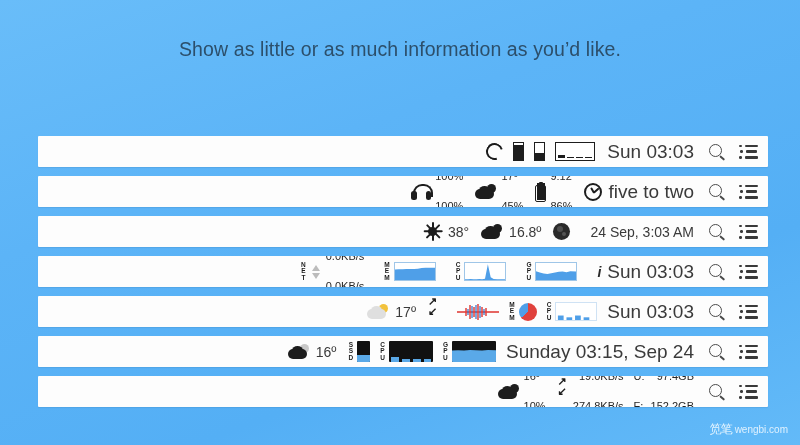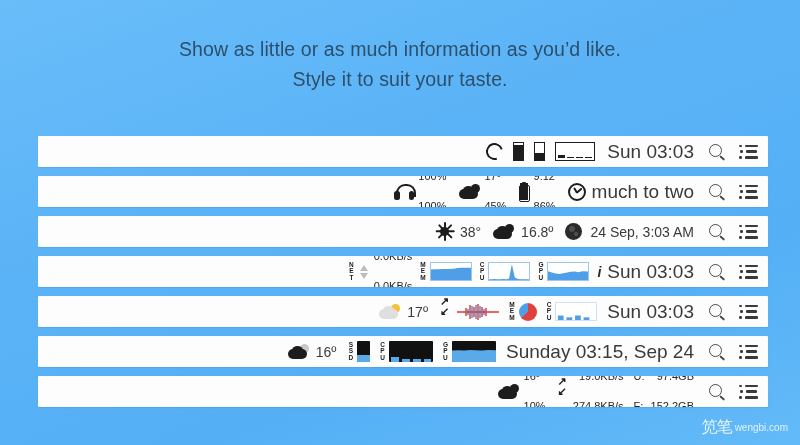--- a/index.html
+++ b/index.html
@@ -37,21 +37,21 @@
     align-items: center;
     justify-content: flex-end;
     padding-right: 10px;
     box-shadow: 0 1px 1px rgba(20,60,100,0.10);
     overflow: hidden;
   }
 
   .seg { display:flex; align-items:center; height:100%; }
   .gap4 { margin-left:4px; }
   .gap6 { margin-left:6px; }
-  .gap8 { margin-left:8px; }
+  .gap8 { margin-left:20px; }
   .gap10 { margin-left:10px; }
   .gap12 { margin-left:12px; }
   .gap14 { margin-left:14px; }
 
   .txt { color:#3a3a3a; font-size:14.5px; white-space:nowrap; }
   .txt.big { font-size:19px; }
   .txt.mid { font-size:14px; }
 
   .stack {
     display:flex; flex-direction:column; justify-content:center;
@@ -185,29 +185,28 @@
   .pie { width:18px; height:18px; border-radius:50%; }
 
   .ital { font-style:italic; font-weight:bold; font-size:14px; color:#2a2a2a; }
 
   .watermark {
     position:absolute; right:12px; bottom:7px;
     display:flex; align-items:center; gap:3px;
     color:#eaf6ff; font-size:10px; opacity:0.92;
   }
   .watermark .logo {
-    font-size:16px; color:#f3fbff; letter-spacing:-1px;margin-left:39px;
+    font-size:12px; color:#f3fbff; letter-spacing:-1px;margin-left:39px;
   }
 </style>
 </head>
 <body>
 
 <div class="headline">
   <span class="l1">Show as little or as much information as you’d like.</span>
-  <span class="l2">Style it to suit your taste.</span>
 </div>
 
 <div class="bars">
 
   <div class="bar">
     <span class="ico ring seg"></span>
 
     <span class="blockbar seg gap10">
       <i style="height:88%"></i>
     </span>
@@ -270,21 +269,21 @@
     </span>
     <span class="stack num gap4">
       <span>9:12</span>
       <span>86%</span>
     </span>
 
     <span class="clock seg gap12">
       <span class="h h1"></span>
         <span class="h h2"></span>
     </span>
-    <span class="txt big gap6">much to two</span>
+    <span class="txt big gap6">five to two</span>
 
     <span class="search seg gap14"></span>
     <span class="cclist seg gap14">
       <span class="r">
           <span class="d"></span>
           <span class="b"></span>
         </span>
       <span class="r">
           <span class="d"></span>
           <span class="b"></span>

